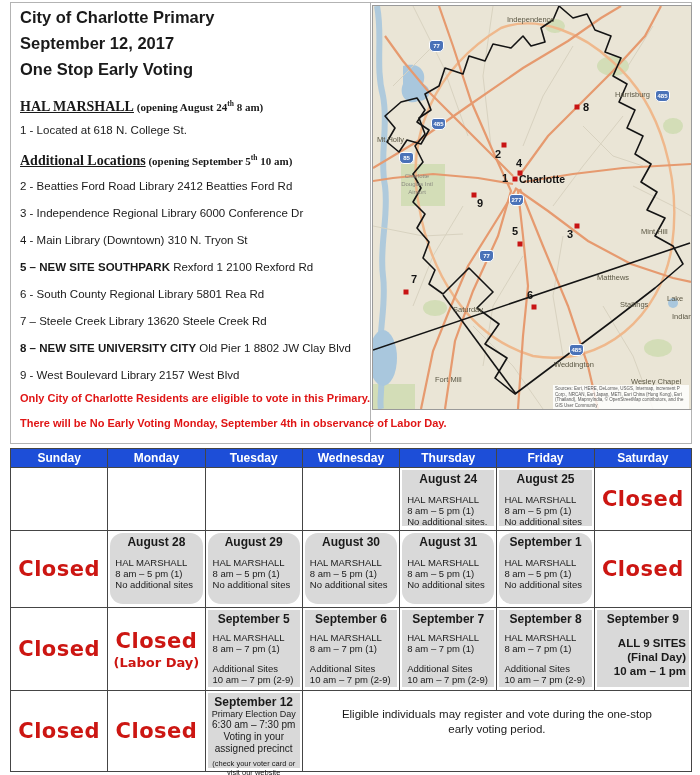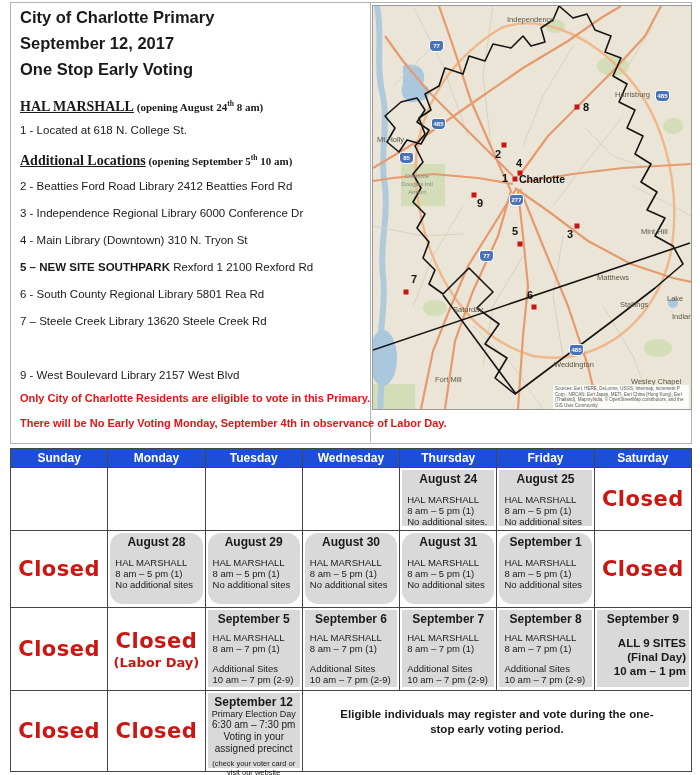--- a/index.html
+++ b/index.html
@@ -46,21 +46,21 @@
   .closed{font-size:21px;font-weight:bold;color:#cc1612;letter-spacing:.5px;
           font-family:"DejaVu Sans",sans-serif;}
   .labor{font-size:13px;font-weight:bold;color:#cc1612;margin-top:2px;font-family:"DejaVu Sans",sans-serif;}
   .sep9 .cdate{margin-bottom:10px;}
   .sep9 .bl{font-size:11.5px;font-weight:bold;text-align:right;line-height:14px;}
   .sep12 .cdate{margin-bottom:0;}
   .sep12 .s1{font-size:9px;text-align:center;line-height:10px;}
   .sep12 .s2{font-size:10px;text-align:center;line-height:12px;}
   .sep12 .s3{font-size:10px;text-align:center;line-height:12px;}
   .sep12 .s4{font-size:7.5px;text-align:center;line-height:9px;margin-top:4px;}
-  .mnote{font-size:11.5px;font-weight:bold;text-align:center;padding:16px 28px 0 28px;line-height:15px;}
+  .mnote{font-size:11.5px;font-weight:normal;text-align:center;padding:16px 28px 0 28px;line-height:15px;}
 </style>
 </head>
 <body>
 
 <div id="page">
 
   <div class="top-frame"></div>
   <div class="top-divider"></div>
 
   <div class="title-line" style="top:8px">City of Charlotte Primary</div>
@@ -74,20 +74,21 @@
 
   <div class="hline" style="top:151px">
     <span class="serif-head">Additional Locations</span><span class="serif-note"><span> (opening September 5</span><sup>th</sup><span> 10 am)</span></span>
   </div>
   <div class="loc-item" style="top:180px"><b></b><span>2 - Beatties Ford Road Library 2412 Beatties Ford Rd</span></div>
   <div class="loc-item" style="top:207px"><b></b><span>3 - Independence Regional Library 6000 Conference Dr</span></div>
   <div class="loc-item" style="top:234px"><b></b><span>4 - Main Library (Downtown) 310 N. Tryon St</span></div>
   <div class="loc-item" style="top:261px"><b>5 – NEW SITE SOUTHPARK</b><span> Rexford 1 2100 Rexford Rd</span></div>
   <div class="loc-item" style="top:288px"><b></b><span>6 - South County Regional Library 5801 Rea Rd</span></div>
   <div class="loc-item" style="top:315px"><b></b><span>7 – Steele Creek Library 13620 Steele Creek Rd</span></div>
+  <div class="loc-item" style="top:342px"><b>8 – NEW SITE UNIVERSITY CITY</b><span> Old Pier 1 8802 JW Clay Blvd</span></div>
   <div class="loc-item" style="top:369px"><b></b><span>9 - West Boulevard Library 2157 West Blvd</span></div>
 
   <div class="warn" style="top:392px">Only City of Charlotte Residents are eligible to vote in this Primary.</div>
   <div class="warn" style="top:417px">There will be No Early Voting Monday, September 4th in observance of Labor Day.</div>
 
   <div id="map">
     <svg width="318" height="403" viewBox="0 0 318 403">
       <rect x="0" y="0" width="318" height="403" fill="#eae5d6"></rect>
 
       <g fill="#cfdcb2" opacity="0.85">

